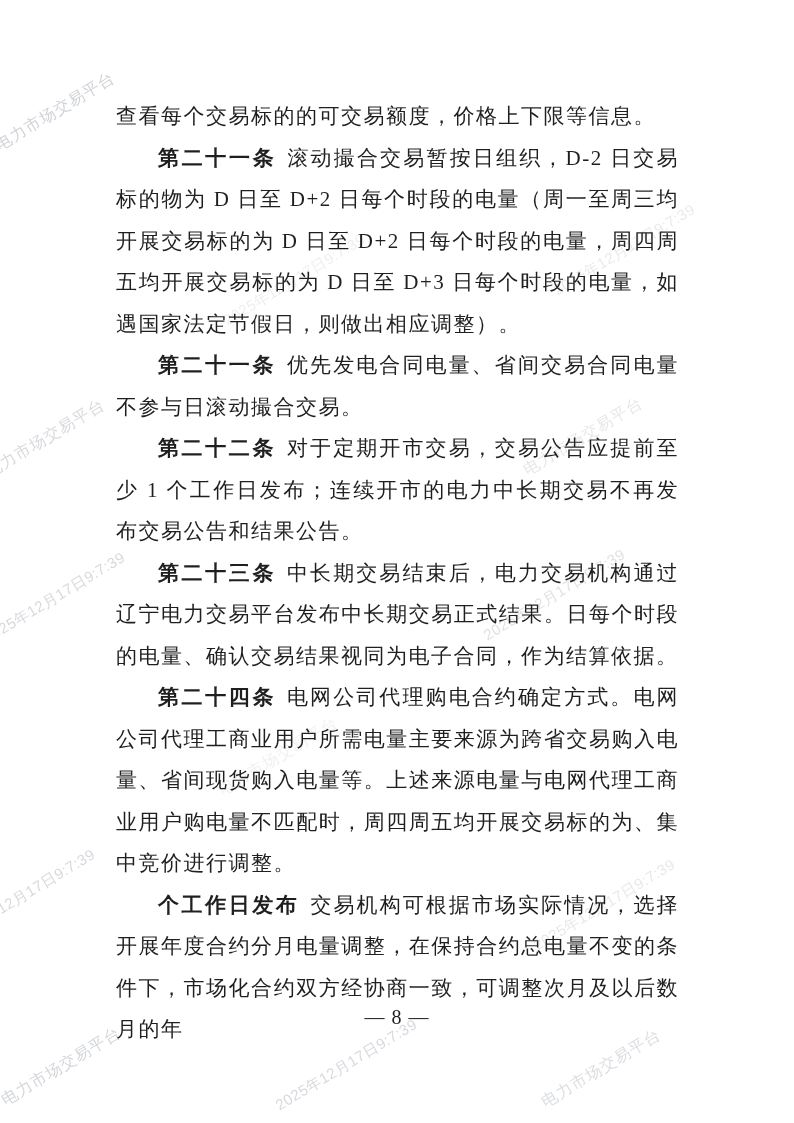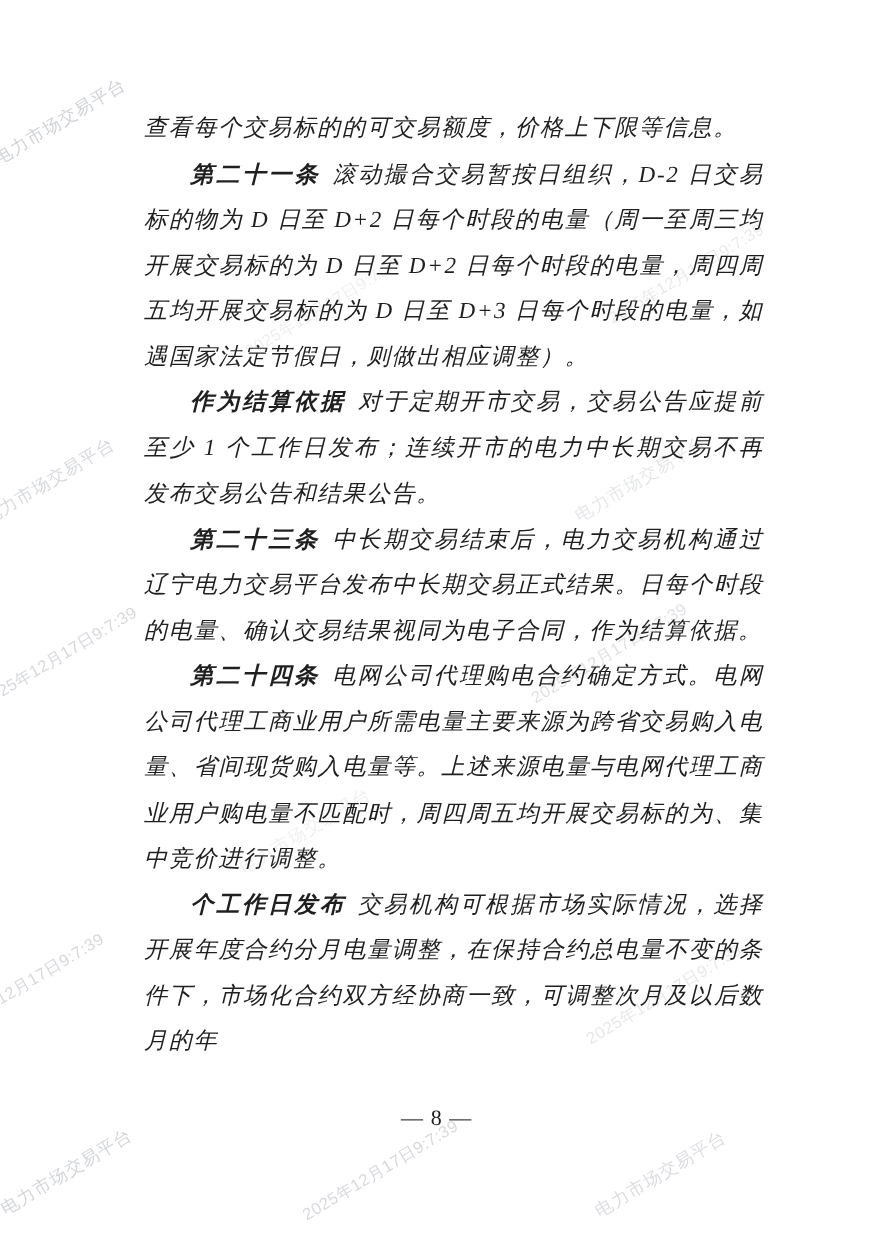--- a/index.html
+++ b/index.html
@@ -25,25 +25,24 @@
     transform-origin: left bottom;
     font-family: "Liberation Sans", "DejaVu Sans", sans-serif;
     font-size: 16px;
     letter-spacing: 1px;
     line-height: 20px;
     user-select: none;
   }
   .watermark.ts { font-size: 15px; letter-spacing: 0.5px; }
   .content {
     position: absolute;
-    left: 131px;
+    left: 116px;
     top: 96px;
     width: 563px;
     z-index: 2;
-    font-style: italic;
   }
   .para {
     margin: 0;
     font-size: 21px;
     line-height: 41.5px;
     letter-spacing: 1.5px;
     text-align: justify;
     text-justify: inter-ideograph;
     text-indent: 2em;
     color: #1f1f1f;
@@ -84,21 +83,22 @@
       <div class="watermark ts" style="left: -40px; top: 925px; opacity: 0.5; color: rgb(174, 179, 187);">2025年12月17日9:7:39</div>
       <div class="watermark ts" style="left: 540px; top: 935px; opacity: 0.3; color: rgb(174, 179, 187);">2025年12月17日9:7:39</div>
       <div class="watermark" style="left: 8px; top: 1090px; opacity: 0.55; color: rgb(174, 179, 187);">电力市场交易平台</div>
       <div class="watermark ts" style="left: 282px; top: 1095px; opacity: 0.5; color: rgb(174, 179, 187);">2025年12月17日9:7:39</div>
       <div class="watermark" style="left: 548px; top: 1092px; opacity: 0.45; color: rgb(174, 179, 187);">电力市场交易平台</div>
     </div>
 
   <div class="content">
     <p class="para no-indent"><span>查看每个交易标的的可交易额度，价格上下限等信息。</span></p>
     <p class="para"><b class="clause">第二十一条</b><span>滚动撮合交易暂按日组织，D-2 日交易标的物为 D 日至 D+2 日每个时段的电量（周一至周三均开展交易标的为 D 日至 D+2 日每个时段的电量，周四周五均开展交易标的为 D 日至 D+3 日每个时段的电量，如遇国家法定节假日，则做出相应调整）。</span></p>
-    <p class="para"><b class="clause">作为结算依据</b><span>对于定期开市交易，交易公告应提前至少 1 个工作日发布；连续开市的电力中长期交易不再发布交易公告和结果公告。</span></p>
+    <p class="para"><b class="clause">第二十一条</b><span>优先发电合同电量、省间交易合同电量不参与日滚动撮合交易。</span></p>
+    <p class="para"><b class="clause">第二十二条</b><span>对于定期开市交易，交易公告应提前至少 1 个工作日发布；连续开市的电力中长期交易不再发布交易公告和结果公告。</span></p>
     <p class="para"><b class="clause">第二十三条</b><span>中长期交易结束后，电力交易机构通过辽宁电力交易平台发布中长期交易正式结果。日每个时段的电量、确认交易结果视同为电子合同，作为结算依据。</span></p>
     <p class="para"><b class="clause">第二十四条</b><span>电网公司代理购电合约确定方式。电网公司代理工商业用户所需电量主要来源为跨省交易购入电量、省间现货购入电量等。上述来源电量与电网代理工商业用户购电量不匹配时，周四周五均开展交易标的为、集中竞价进行调整。</span></p>
     <p class="para"><b class="clause">个工作日发布</b><span>交易机构可根据市场实际情况，选择开展年度合约分月电量调整，在保持合约总电量不变的条件下，市场化合约双方经协商一致，可调整次月及以后数月的年</span></p>
   </div>
 
   <div class="page-number">— 8 —</div>
 
 </div>
 
 </body></html>

